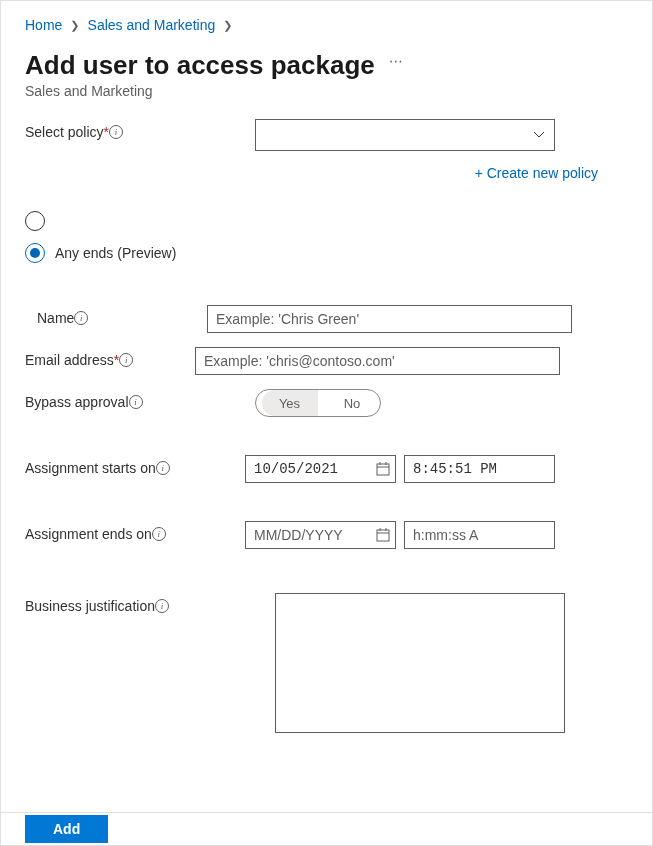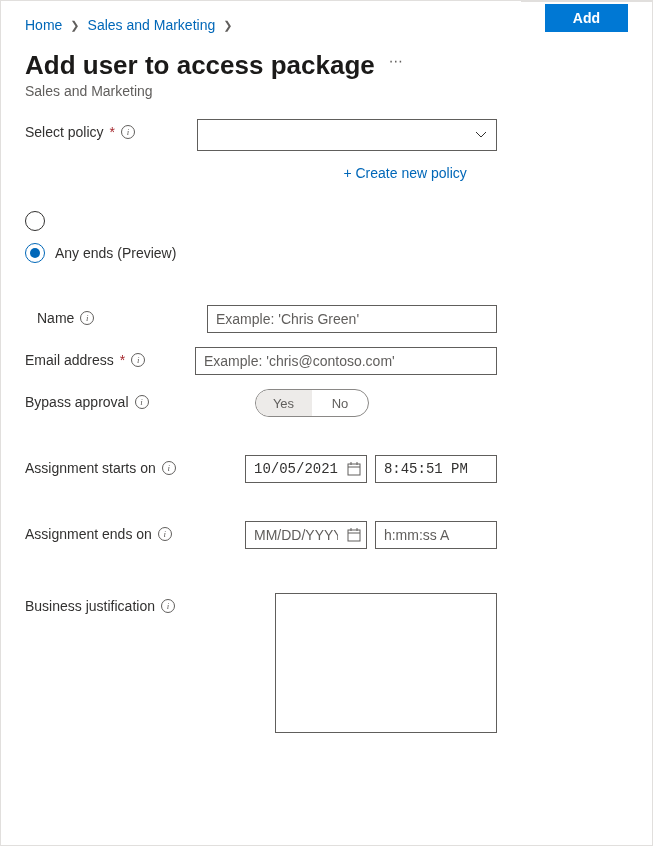--- a/index.html
+++ b/index.html
@@ -8,21 +8,21 @@
     font-family: "Segoe UI", -apple-system, Arial, sans-serif;
     font-size: 14px;
     color: #323130;
     background: #fff;
   }
   .frame {
     width: 653px;
     height: 846px;
     border: 1px solid #e1dfdd;
     display: flex;
-    flex-direction: row;
+    flex-direction: column;
   }
   .content {
     padding: 16px 24px 0 24px;
     flex: 1;
     overflow: hidden;
   }
   .breadcrumb {
     display: flex;
     align-items: center;
     font-size: 14px;
@@ -43,21 +43,20 @@
   .subtitle { font-size: 14px; color: #605e5c; margin-bottom: 20px; }
   .row {
     display: flex;
     align-items: flex-start;
     margin-bottom: 14px;
   }
   .label-col {
     width: 230px;
     display: flex;
     align-items: center;
-    gap: 6px;
     padding-top: 5px;
     color: #323130;
   }
   .star { color: #a4262c; }
   .info-icon {
     width: 14px; height: 14px; border: 1px solid #605e5c;
     border-radius: 50%; display: inline-flex; align-items: center;
     justify-content: center; font-size: 9px; color: #605e5c;
     font-style: italic; font-family: Georgia, serif;
     line-height: 1;
@@ -94,21 +93,21 @@
   .radio.selected::after {
     content: ""; width: 10px; height: 10px; background: #0067b8; border-radius: 50%;
   }
   input::placeholder, textarea::placeholder { color: #605e5c; }
   .toggle-group {
     display: inline-flex; border: 1px solid #8a8886; border-radius: 16px;
     overflow: hidden; height: 28px;
   }
   .toggle-group span {
     display: inline-flex; align-items: center; justify-content: center;
-    width: 56px; font-size: 13px; color: #605e5c; cursor: pointer;
+    width: 56px; font-size: 13px; color: #605e5c; cursor: pointer; margin-left: 6px;
   }
   .toggle-group span:first-child {
     background: #edebe9; border-right: 1px solid transparent;
     border-top-left-radius:16px; border-bottom-left-radius:16px;
   }
   .date-pair { display:flex; gap: 8px; }
   .date-input { position: relative; flex:1; }
   .date-input input { padding-right: 28px; }
   .cal-icon {
     position: absolute; right: 6px; top: 50%; transform: translateY(-50%);

